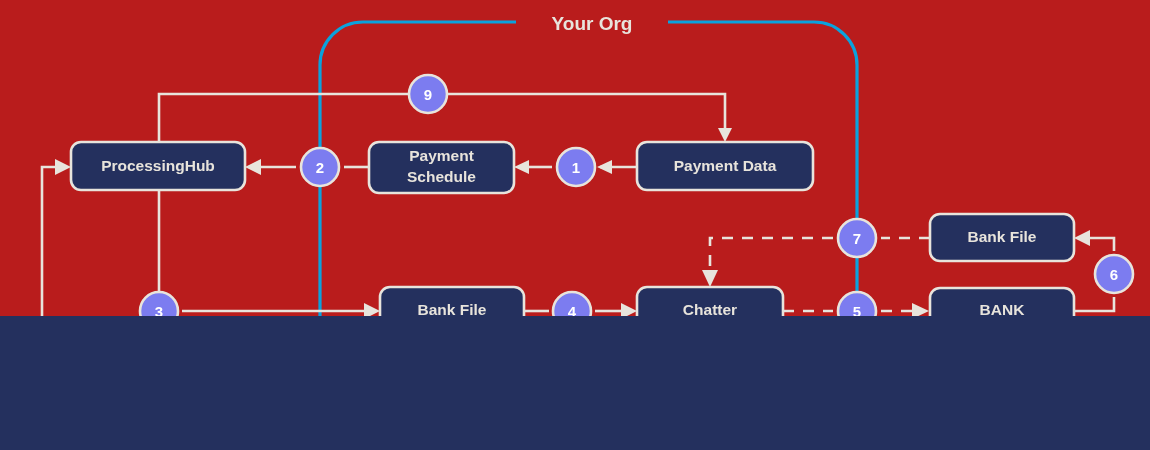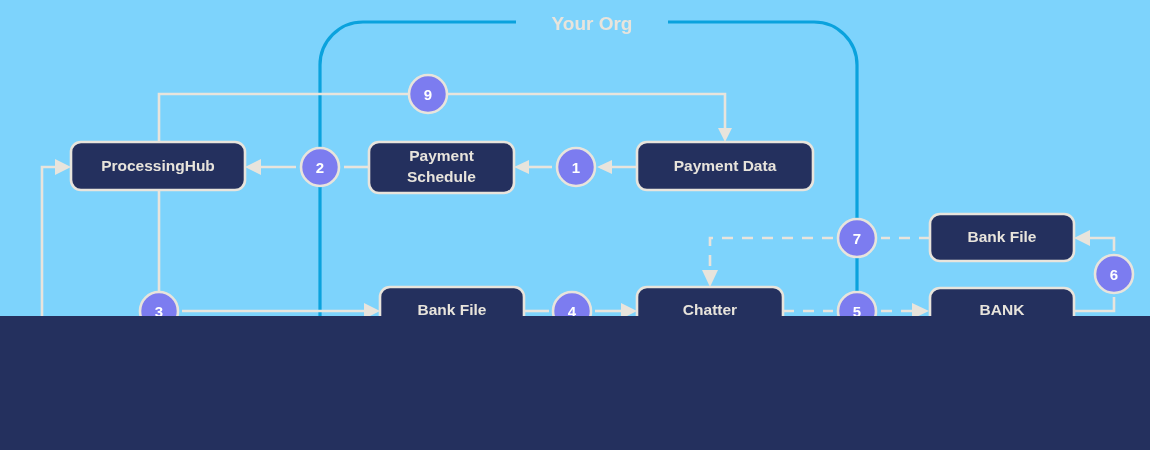--- a/index.html
+++ b/index.html
@@ -4,21 +4,21 @@
 <style>
   html, body {
     margin: 0;
     padding: 0;
     background: #24305e;
   }
   #diagram-root {
     position: relative;
     width: 1150px;
     height: 316px;
-    background: #7dd3fc;
+    background: #b91c1c;
     font-family: "Liberation Sans", sans-serif;
     overflow: hidden;
   }
   svg.canvas {
     position: absolute;
     top: 0;
     left: 0;
     width: 1150px;
     height: 450px;
     display: block;

